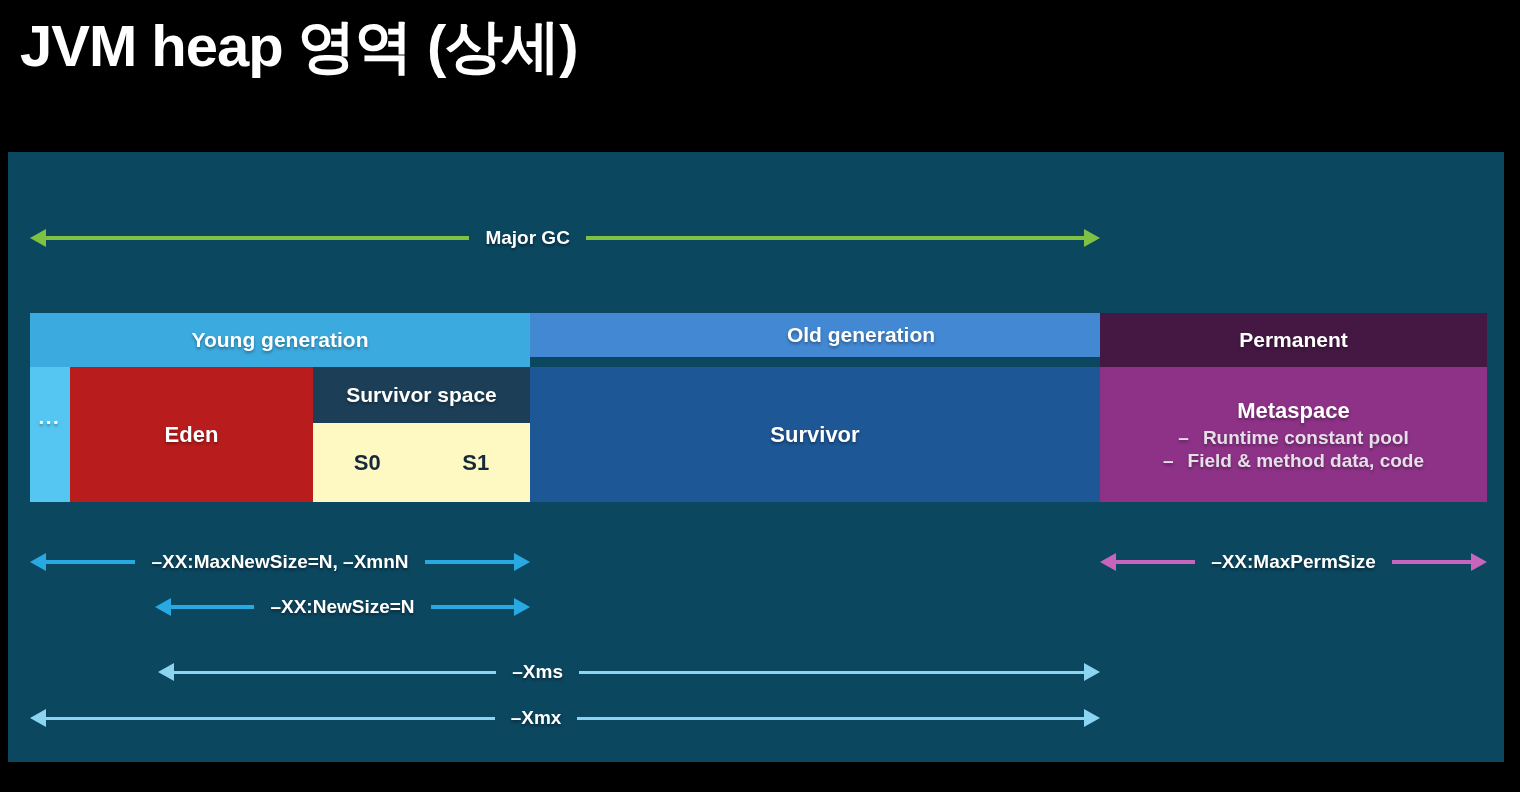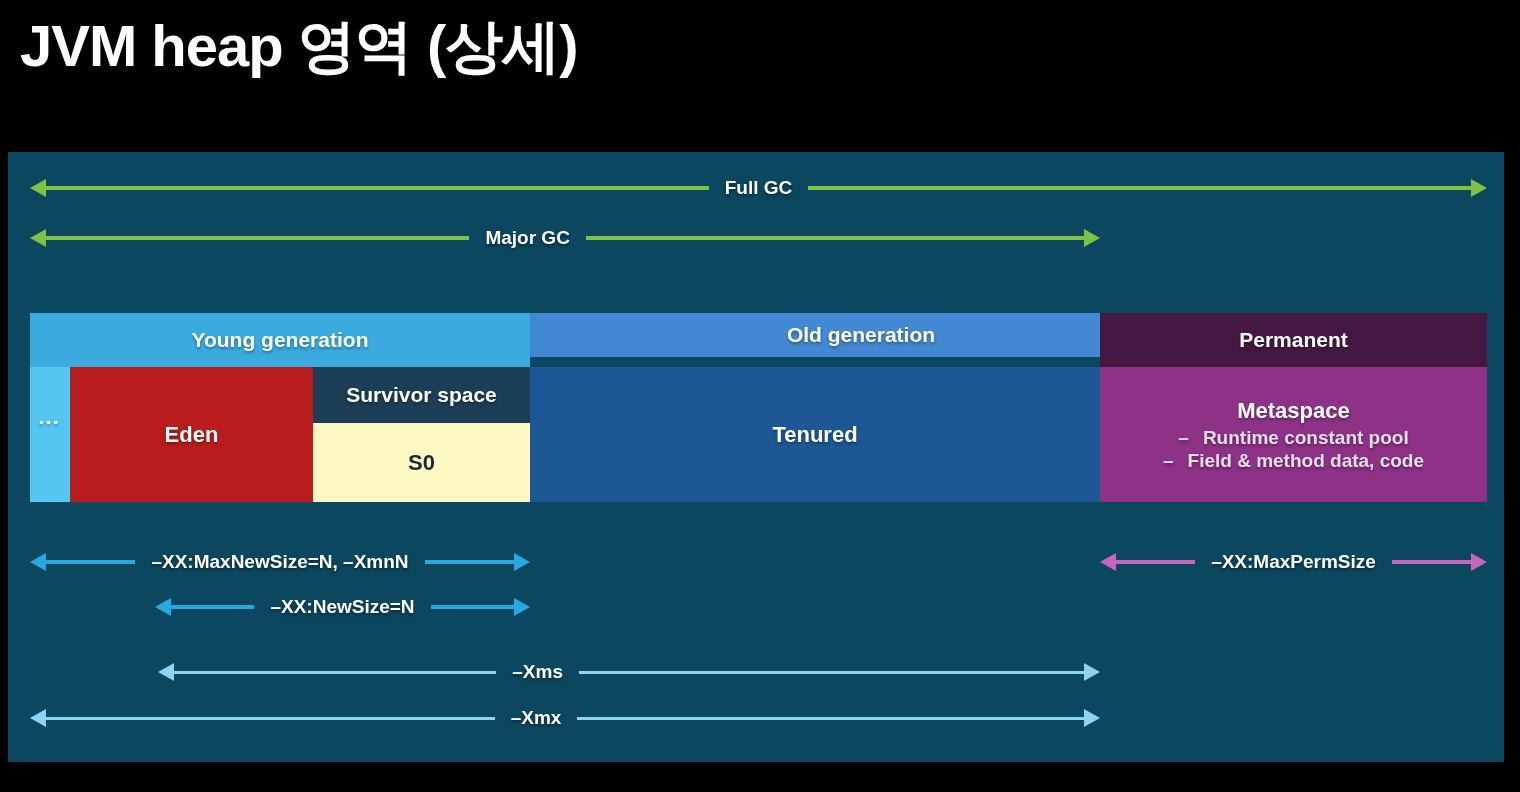--- a/index.html
+++ b/index.html
@@ -66,27 +66,20 @@
   .meta-title {font-size:22px;font-weight:700;margin-bottom:2px;}
   .meta-item  {font-size:19px;color:#e6dfe8;display:flex;gap:14px;font-weight:700;align-items:baseline;}
 </style>
 </head>
 <body>
 
 <h1 class="title">JVM heap 영역 (상세)</h1>
 
 <div class="panel">
 
-  <div id="arrow-full" class="arrow green">
-    <span class="ah ah-l"></span>
-    <span class="line"></span>
-    <span class="alabel">Full GC</span>
-    <span class="line"></span>
-    <span class="ah ah-r"></span>
-  </div>
 
   <div id="arrow-major" class="arrow green">
     <span class="ah ah-l"></span>
     <span class="line" style="flex-grow:425"></span>
     <span class="alabel">Major GC</span>
     <span class="line" style="flex-grow:500"></span>
     <span class="ah ah-r"></span>
   </div>
 
 
@@ -94,24 +87,25 @@
   <div id="hdr-old" class="blk">Old generation</div>
   <div id="hdr-perm" class="blk">Permanent</div>
 
   <div id="cell-dots" class="blk">▪▪▪</div>
   <div id="cell-eden" class="blk">Eden</div>
 
   <div id="surv">
     <div class="surv-hdr">Survivor space</div>
     <div class="surv-body">
       <div class="surv-cell">S0</div>
+      <div class="surv-cell">S1</div>
     </div>
   </div>
 
-  <div id="cell-tenured" class="blk">Tenured</div>
+  <div id="cell-tenured" class="blk">Survivor</div>
 
   <div id="cell-meta" class="blk">
     <div class="meta-title">Metaspace</div>
     <div class="meta-item">
       <span>–</span>
       <span>Runtime constant pool</span>
     </div>
     <div class="meta-item">
       <span>–</span>
       <span>Field &amp; method data, code</span>

